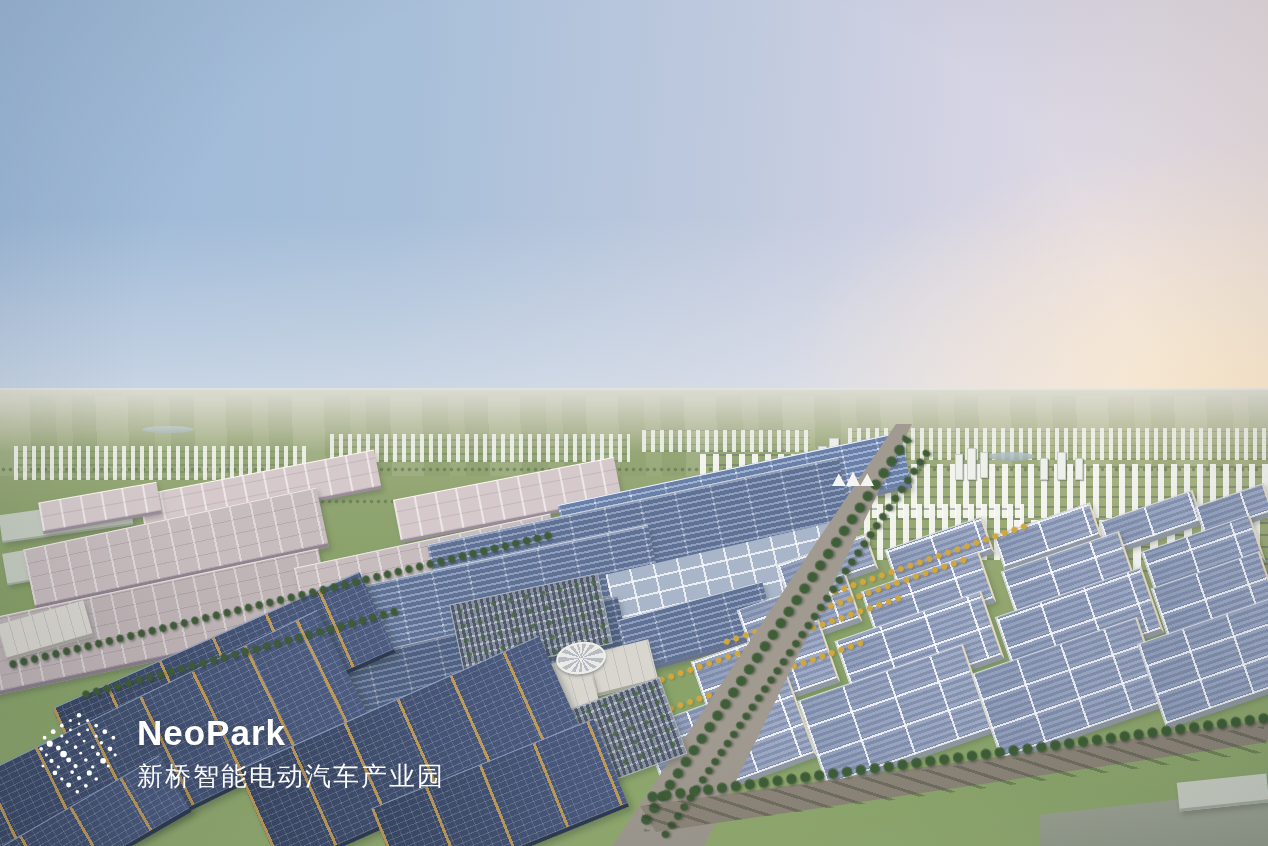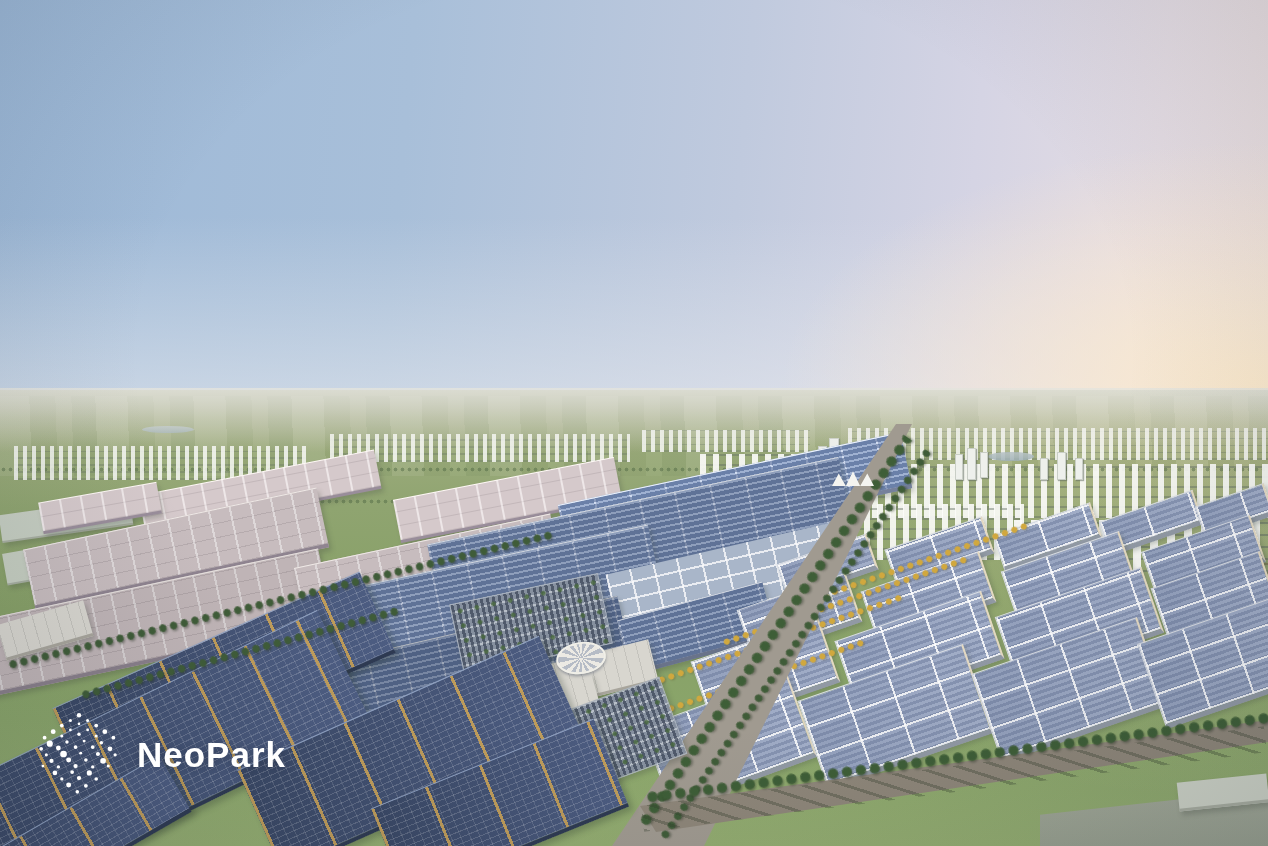--- a/index.html
+++ b/index.html
@@ -267,15 +267,16 @@
         <circle cx="30" cy="79" r="1.9"></circle>
           <circle cx="50" cy="78" r="2.5"></circle>
           <circle cx="70" cy="79" r="2.1"></circle>
         <circle cx="38" cy="86" r="2.9"></circle>
           <circle cx="58" cy="87" r="2.2"></circle>
         <circle cx="48" cy="94" r="2.1"></circle>
       </g>
     </svg>
     <div class="txt">
       <div class="brand">NeoPark</div>
+      <div class="sub">新桥智能电动汽车产业园</div>
     </div>
   </div>
 </div>
 
 </body></html>

